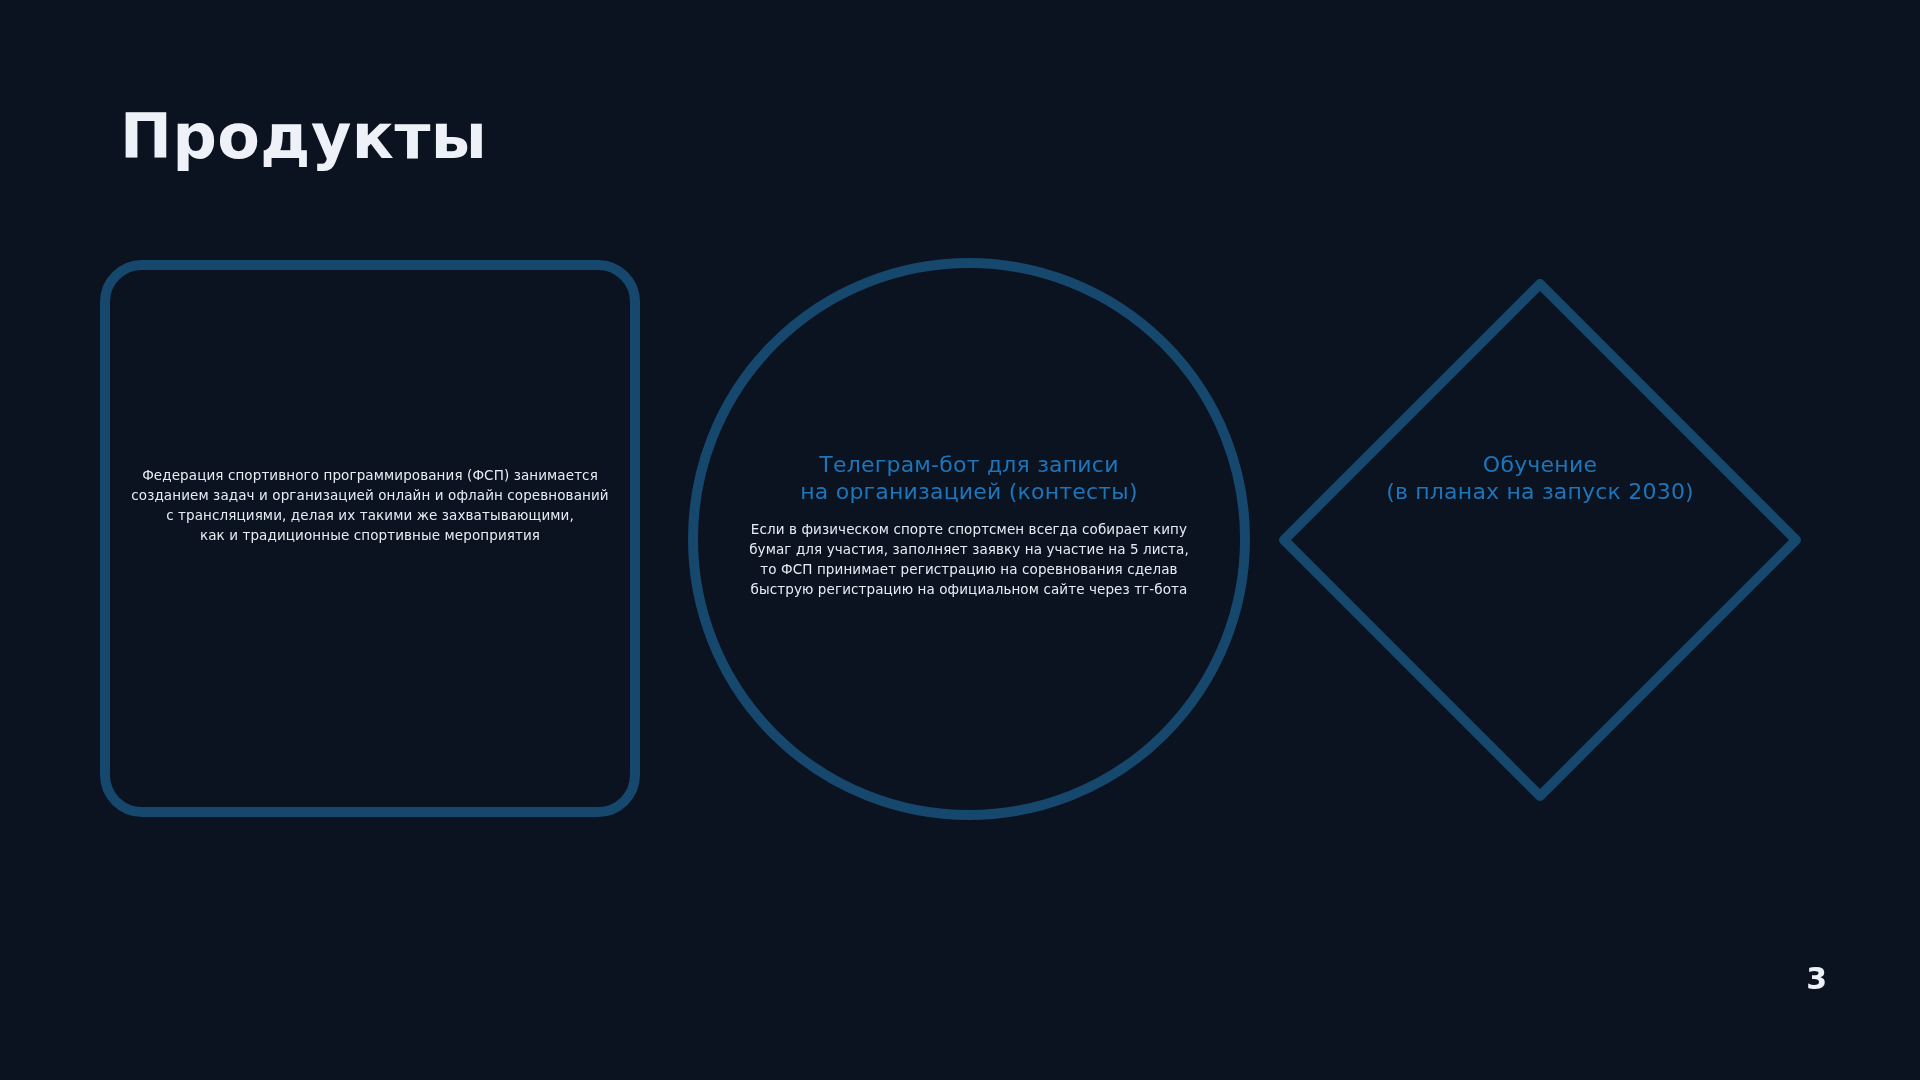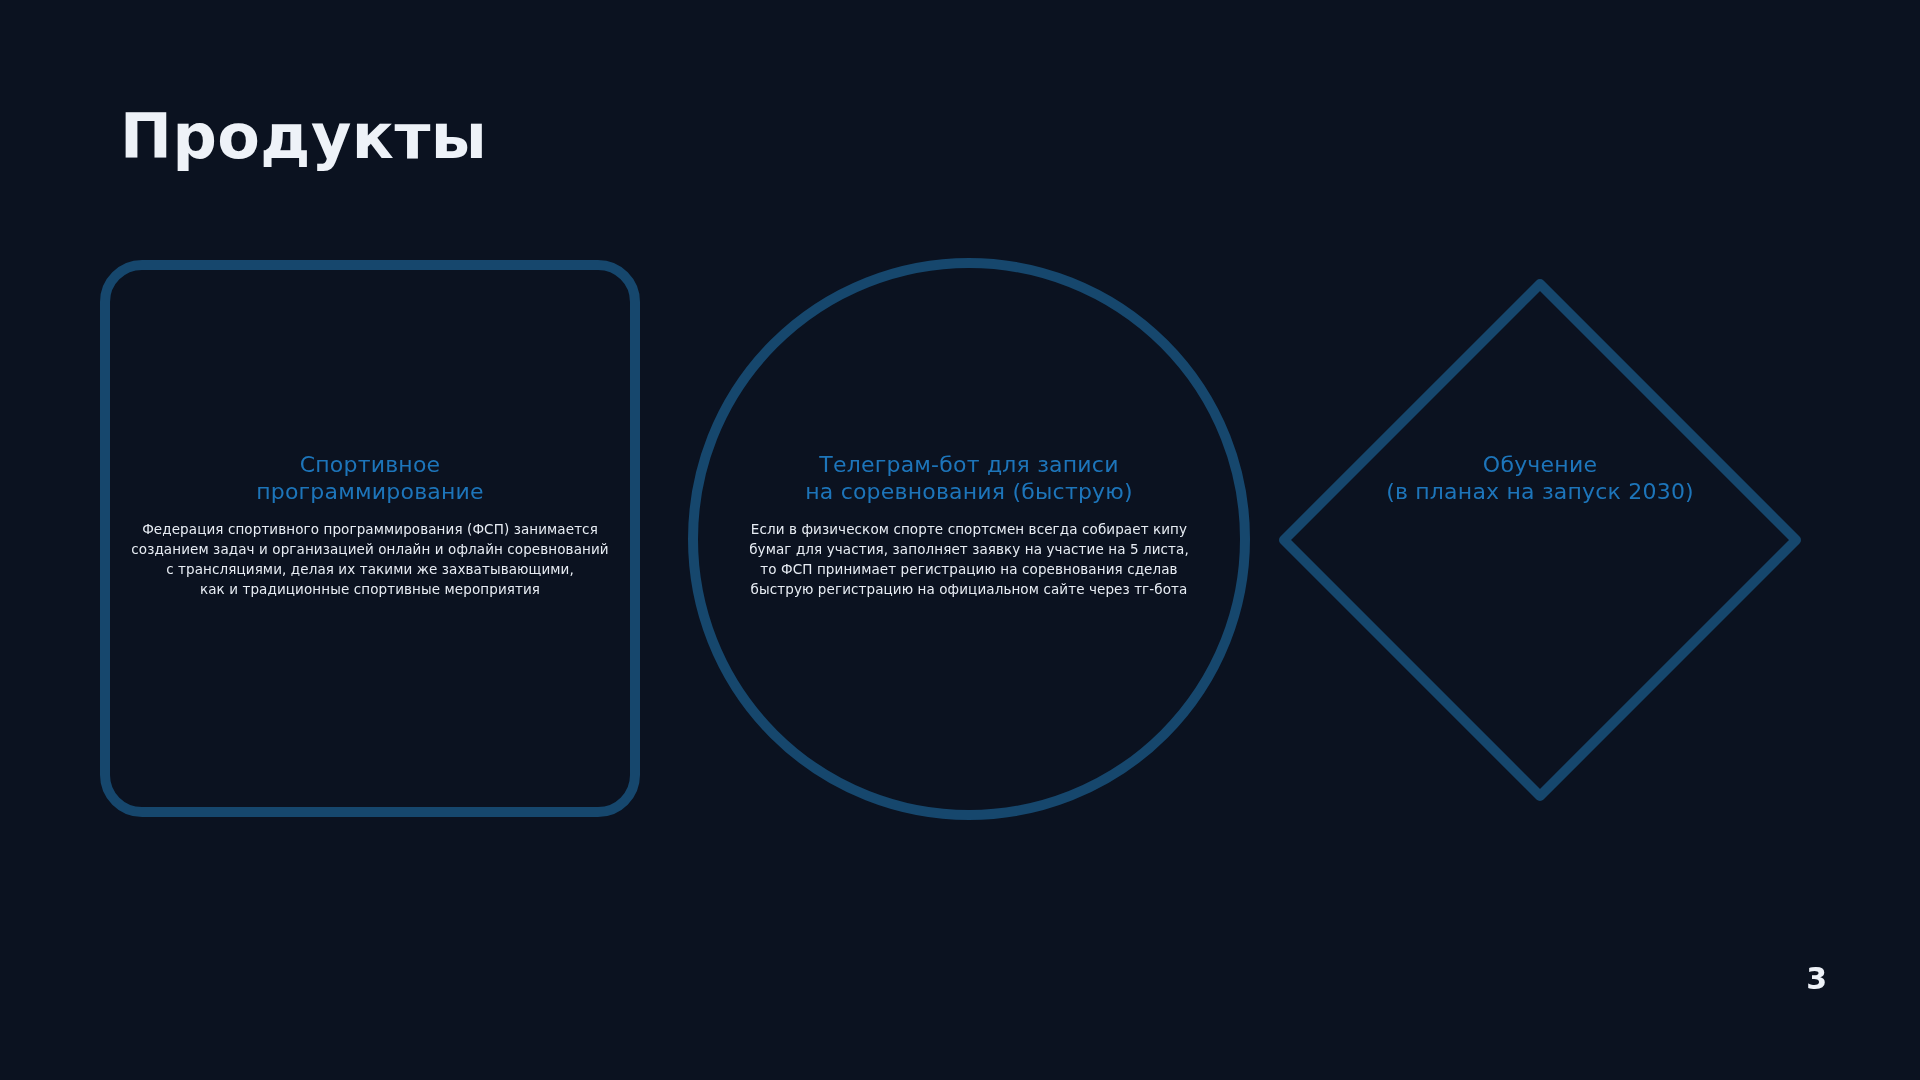--- a/index.html
+++ b/index.html
@@ -141,32 +141,30 @@
 </style>
 </head>
 <body>
 
 <div id="slide">
 
   <div id="slide-title">Продукты</div>
 
   <div id="shape-square"></div>
   <div id="card-1-text" class="card-text">
-    <div class="card-heading">Спортивное
-программирование</div>
     <div class="card-body">Федерация спортивного программирования (ФСП) занимается
 созданием задач и организацией онлайн и офлайн соревнований
 с трансляциями, делая их такими же захватывающими,
 как и традиционные спортивные мероприятия</div>
   </div>
 
   <div id="shape-circle"></div>
   <div id="card-2-text" class="card-text">
     <div class="card-heading">Телеграм-бот для записи
-на соревнования (быструю)</div>
+на организацией (контесты)</div>
     <div class="card-body">Если в физическом спорте спортсмен всегда собирает кипу
 бумаг для участия, заполняет заявку на участие на 5 листа,
 то ФСП принимает регистрацию на соревнования сделав
 быструю регистрацию на официальном сайте через тг-бота</div>
   </div>
 
   <div id="shape-diamond-wrap">
     <svg id="shape-diamond" viewBox="0 0 536 536">
       <polygon points="268,12 524,268 268,524 12,268" fill="none" stroke="#16476d" stroke-width="10" stroke-linejoin="round"></polygon>
     </svg>

